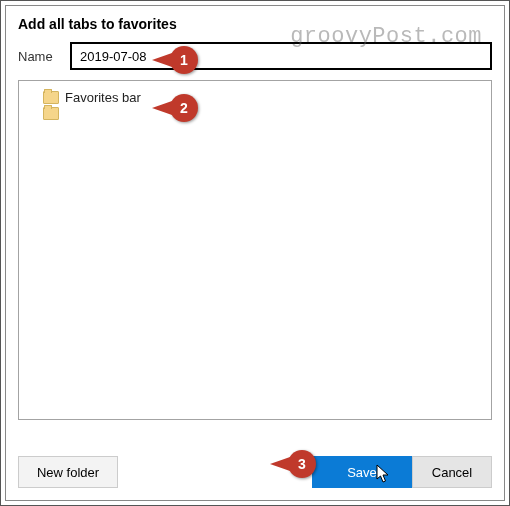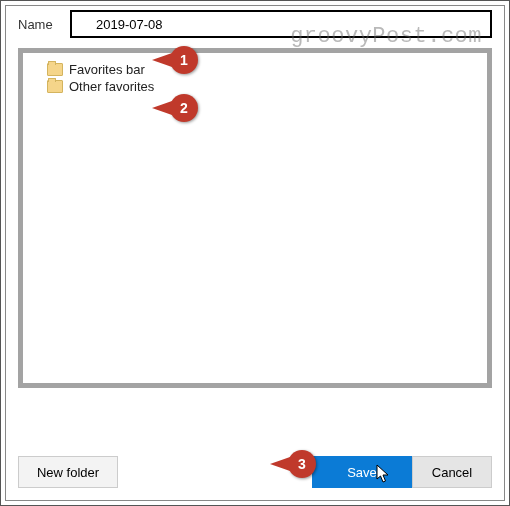--- a/index.html
+++ b/index.html
@@ -3,22 +3,22 @@
   <meta charset="utf-8">
   <style>
     * { box-sizing: border-box; margin: 0; padding: 0; font-family: "Segoe UI", Arial, sans-serif; }
     body { width: 510px; height: 506px; background: #fff; position: relative; }
     .outer { border: 1px solid #555; width: 510px; height: 506px; padding: 4px; }
     .inner { border: 1px solid #888; width: 100%; height: 100%; position: relative; background: #fff; }
     .title-row { padding: 10px 12px 6px 12px; }
     .title { font-size: 14px; font-weight: 600; color: #000; }
     .name-row { display: flex; align-items: center; padding: 4px 12px 10px 12px; gap: 10px; }
     .name-label { font-size: 13px; color: #333; width: 42px; }
-    .name-input { flex: 1; border: 2px solid #000; height: 28px; padding: 2px 24px; font-size: 13px; outline: none; }
-    .tree-box { margin: 0 12px 0 12px; border: 5px solid #a3a3a3; height: 340px; background: #fff; padding: 8px 6px; overflow: auto; }
+    .name-input { flex: 1; border: 2px solid #000; height: 28px; padding: 2px 8px; font-size: 13px; outline: none; }
+    .tree-box { margin: 0 12px 0 12px; border: 1px solid #a3a3a3; height: 340px; background: #fff; padding: 8px 6px; overflow: auto; }
     .tree-row { display: flex; align-items: center; gap: 6px; padding: 1px 2px 1px 18px; font-size: 13px; color: #222; cursor: default; }
     .folder-icon { width: 16px; height: 13px; display: inline-block; background: #f5d58a; border: 1px solid #d4b45e; border-radius: 1px; position: relative; }
     .folder-icon::before { content: ""; position: absolute; top: -3px; left: 0; width: 6px; height: 3px; background: #f5d58a; border: 1px solid #d4b45e; border-bottom: none; border-radius: 1px 1px 0 0; }
     .button-row { position: absolute; bottom: 12px; left: 12px; right: 12px; display: flex; align-items: center; gap: 0; }
     .btn { height: 32px; font-size: 13px; border: 1px solid #ccc; background: #f5f5f5; cursor: pointer; display: flex; align-items: center; justify-content: center; }
     .btn-newfolder { width: 100px; background: #f3f3f3; }
     .spacer { flex: 1; }
     .btn-save { width: 100px; background: #0b7bd6; color: #fff; border-color: #0b7bd6; font-weight: 400; }
     .btn-cancel { width: 80px; background: #e5e5e5; }
     .watermark { position: absolute; top: 18px; right: 22px; font-size: 22px; letter-spacing: 0.5px; color: rgba(100,100,100,0.45); font-weight: 400; pointer-events: none; font-family: Liberation Mono, monospace; }
@@ -29,34 +29,36 @@
     .c2 { top: 88px; left: 164px; }
     .c3 { bottom: 22px; left: 282px; }
     .cursor { position: absolute; bottom: 16px; left: 370px; pointer-events: none; }
   </style>
 </head>
 <body>
 
 <div class="outer">
   <div class="inner">
 
+    <div class="title-row">
+      <div class="title">Add all tabs to favorites</div>
+    </div>
 
     <div class="name-row">
       <div class="name-label">Name</div>
       <input class="name-input" type="text" value="2019-07-08" style="">
     </div>
 
     <div class="tree-box">
       <div class="tree-row">
         <span class="folder-icon"></span>
         <span>Favorites bar</span>
       </div>
       <div class="tree-row">
         <span class="folder-icon"></span>
-        <span>Other favorites</span>
       </div>
     </div>
 
     <div class="button-row">
       <button class="btn btn-newfolder">New folder</button>
       <div class="spacer"></div>
       <button class="btn btn-save">Save</button>
       <button class="btn btn-cancel">Cancel</button>
     </div>
 

